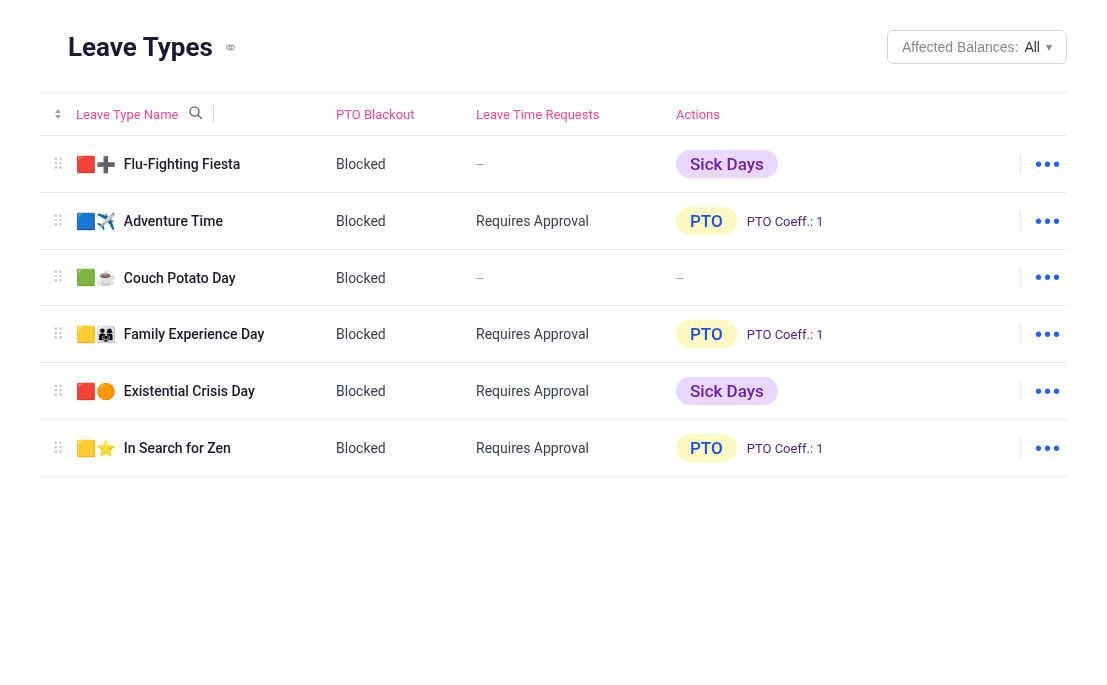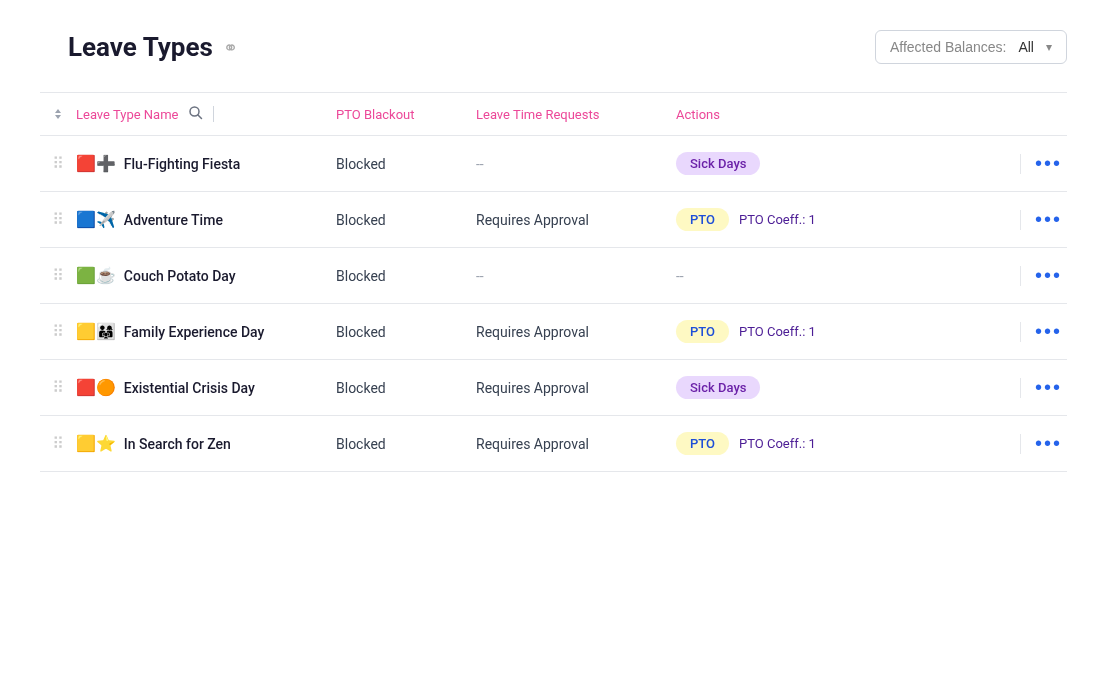--- a/index.html
+++ b/index.html
@@ -42,21 +42,21 @@
       gap: 12px;
     }
     .filter-dropdown {
       border: 1px solid #d0d5dd;
       border-radius: 6px;
       padding: 8px 14px;
       background: #fff;
       cursor: pointer;
       display: flex;
       align-items: center;
-      gap: 12px;
+      gap: 6px;
       color: #555;
       font-size: 14px;
     }
     .filter-label {
       color: #888;
     }
     .filter-value {
       color: #333;
       font-weight: 500;
     }
@@ -153,21 +153,21 @@
     }
     .cell-balances {
       display: flex;
       align-items: center;
       gap: 10px;
       flex-wrap: wrap;
     }
     .badge {
       border-radius: 20px;
       padding: 4px 14px;
-      font-size: 13px;
+      font-size: 17px;
       font-weight: 500;
     }
     .badge-sick {
       background: #e9d8fd;
       color: #6b21a8;
     }
     .badge-pto {
       background: #fef9c3;
       color: #1d4ed8;
     }

